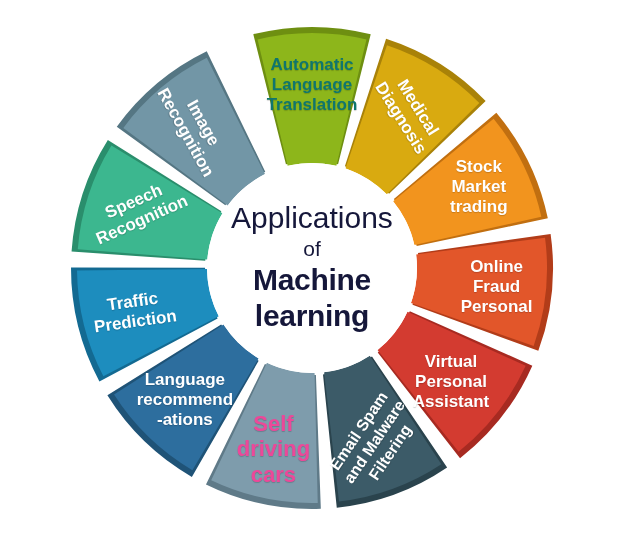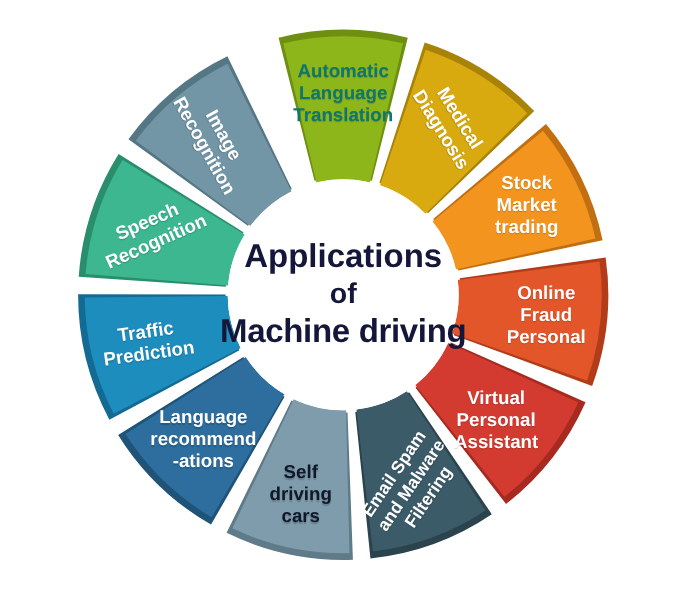--- a/index.html
+++ b/index.html
@@ -11,22 +11,22 @@
     position:absolute; color:#ffffff; font-weight:bold;
     text-align:center; line-height:1.18; white-space:pre-line;
     transform-origin:50% 50%; pointer-events:none;
     text-shadow:0 1px 1px rgba(0,0,0,.18);
   }
   #center-text{
     position:absolute; text-align:center; color:#15173a;
     left:50%; top:50%; transform:translate(-50%,-50%);
     width:240px;
   }
-  #center-text .l1{font-size:30px;line-height:1.22;font-weight:700;}
-  #center-text .l2{font-size:26px;line-height:1.22;font-weight:700;}
+  #center-text .l1{font-size:30px;line-height:1.22;font-weight:400;}
+  #center-text .l2{font-size:21px;line-height:1.22;font-weight:400;}
   #center-text .l3{font-size:30px;line-height:1.22;font-weight:bold;letter-spacing:-.3px;}
 </style>
 </head>
 <body>
 
 <div id="stage">
 
   <svg id="wheel" viewBox="0 0 624 535">
     <g id="seg-paths">
         <path d="M253.2887821595686,34.26084431637602 A241,241 0 0 1 370.7112178404315,34.26084431637602 L338.06680626110443,164.2236943645321 A107,107 0 0 0 285.9331937388956,164.2236943645321 Z" fill="#6E8F11"></path>
@@ -66,33 +66,33 @@
 trading</div>
       <div class="seg-label" style="font-size: 17px; color: rgb(255, 255, 255); left: 496.583px; top: 287.4px; width: 130px; transform: translate(-50%, -50%) rotate(0deg);">Online
 Fraud
 Personal</div>
       <div class="seg-label" style="font-size: 17px; color: rgb(255, 255, 255); left: 451px; top: 382.267px; width: 130px; transform: translate(-50%, -50%) rotate(0deg);">Virtual
 Personal
 Assistant</div>
       <div class="seg-label" style="font-size: 16px; color: rgb(255, 255, 255); left: 375.479px; top: 442.407px; width: 130px; transform: translate(-50%, -50%) rotate(-56deg);">Email Spam
 and Malware
 Filtering</div>
-      <div class="seg-label" style="font-size: 17px; color: #0f172a; left: 273.412px; top: 449.544px; width: 130px; transform: translate(-50%, -50%) rotate(0deg);">Self
+      <div class="seg-label" style="font-size: 22px; color: #ec4899; left: 273.412px; top: 449.544px; width: 130px; transform: translate(-50%, -50%) rotate(0deg);">Self
 driving
 cars</div>
       <div class="seg-label" style="font-size: 17px; color: rgb(255, 255, 255); left: 184.878px; top: 399.639px; width: 130px; transform: translate(-50%, -50%) rotate(0deg);">Language
 recommend
 -ations</div>
       <div class="seg-label" style="font-size: 17px; color: rgb(255, 255, 255); left: 134.436px; top: 312.272px; width: 130px; transform: translate(-50%, -50%) rotate(-8deg);">Traffic
 Prediction</div>
       <div class="seg-label" style="font-size: 17px; color: rgb(255, 255, 255); left: 137.957px; top: 211.45px; width: 130px; transform: translate(-50%, -50%) rotate(-24deg);">Speech
 Recognition</div>
       <div class="seg-label" style="font-size: 17px; color: rgb(255, 255, 255); left: 194.37px; top: 127.814px; width: 130px; transform: translate(-50%, -50%) rotate(61deg);">Image
 Recognition</div>
     </div>
 
   <div id="center-text">
     <div class="l1">Applications</div>
     <div class="l2">of</div>
-    <div class="l3">Machine driving</div>
+    <div class="l3">Machine learning</div>
   </div>
 
 </div>
 
 </body></html>

